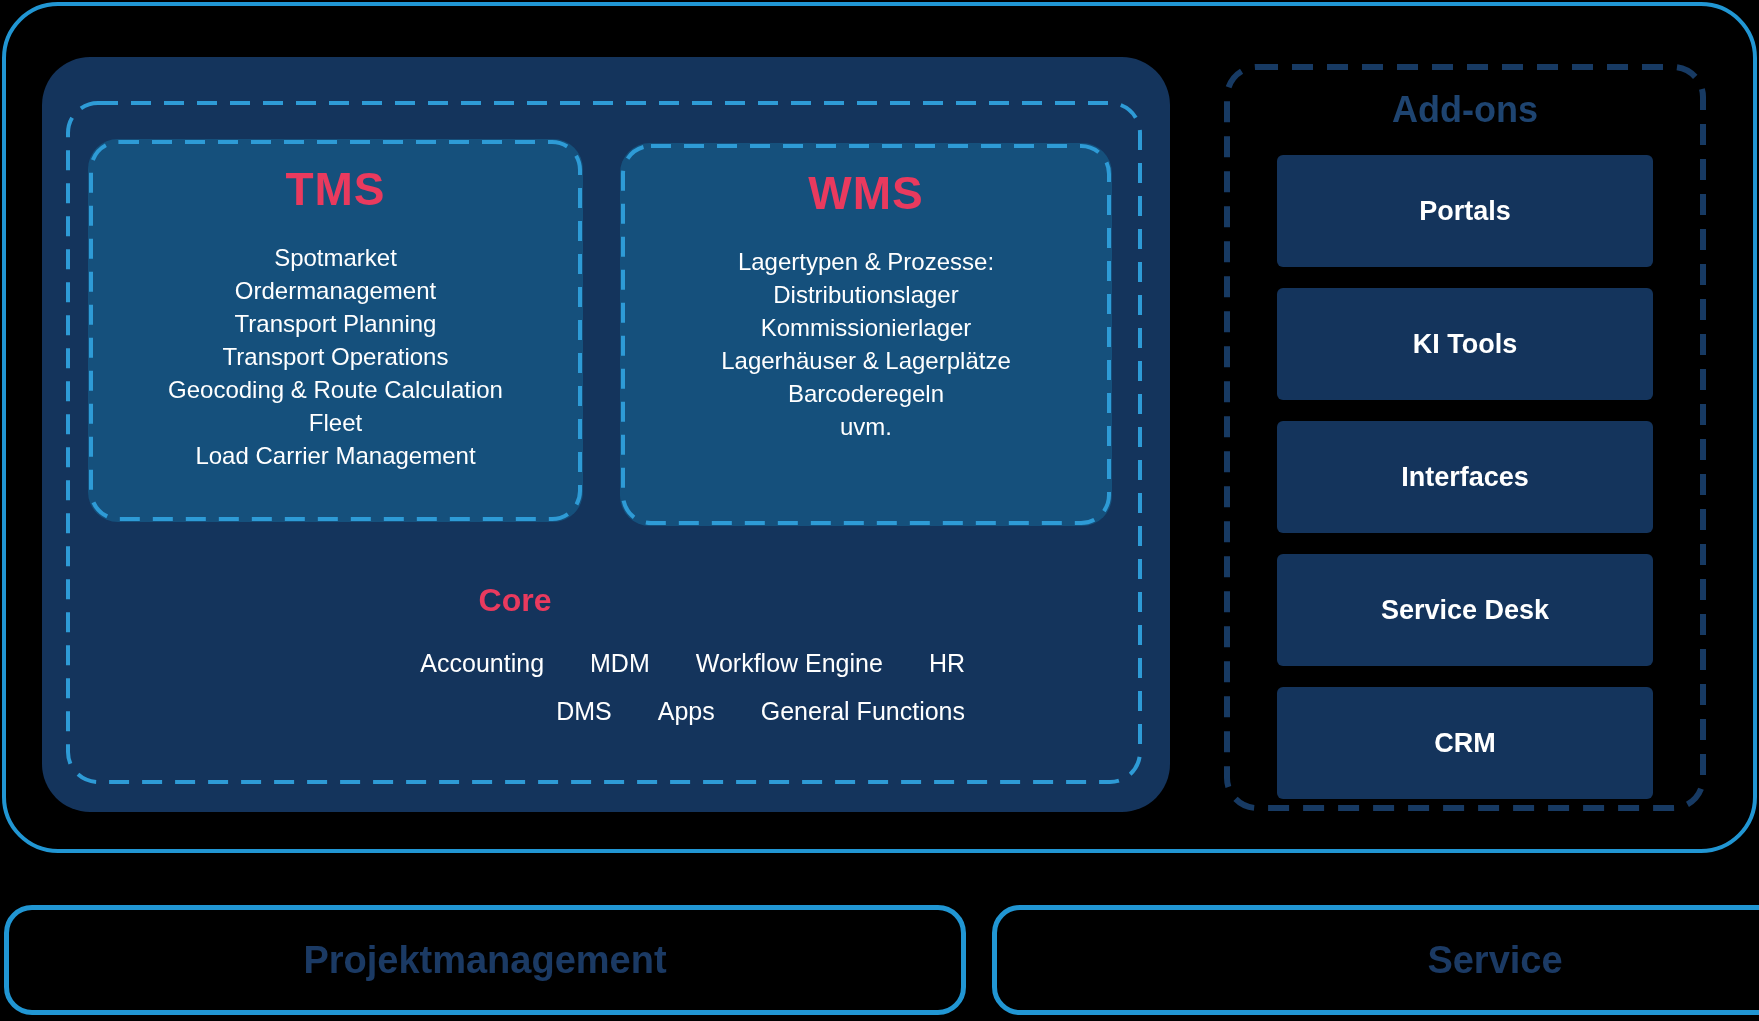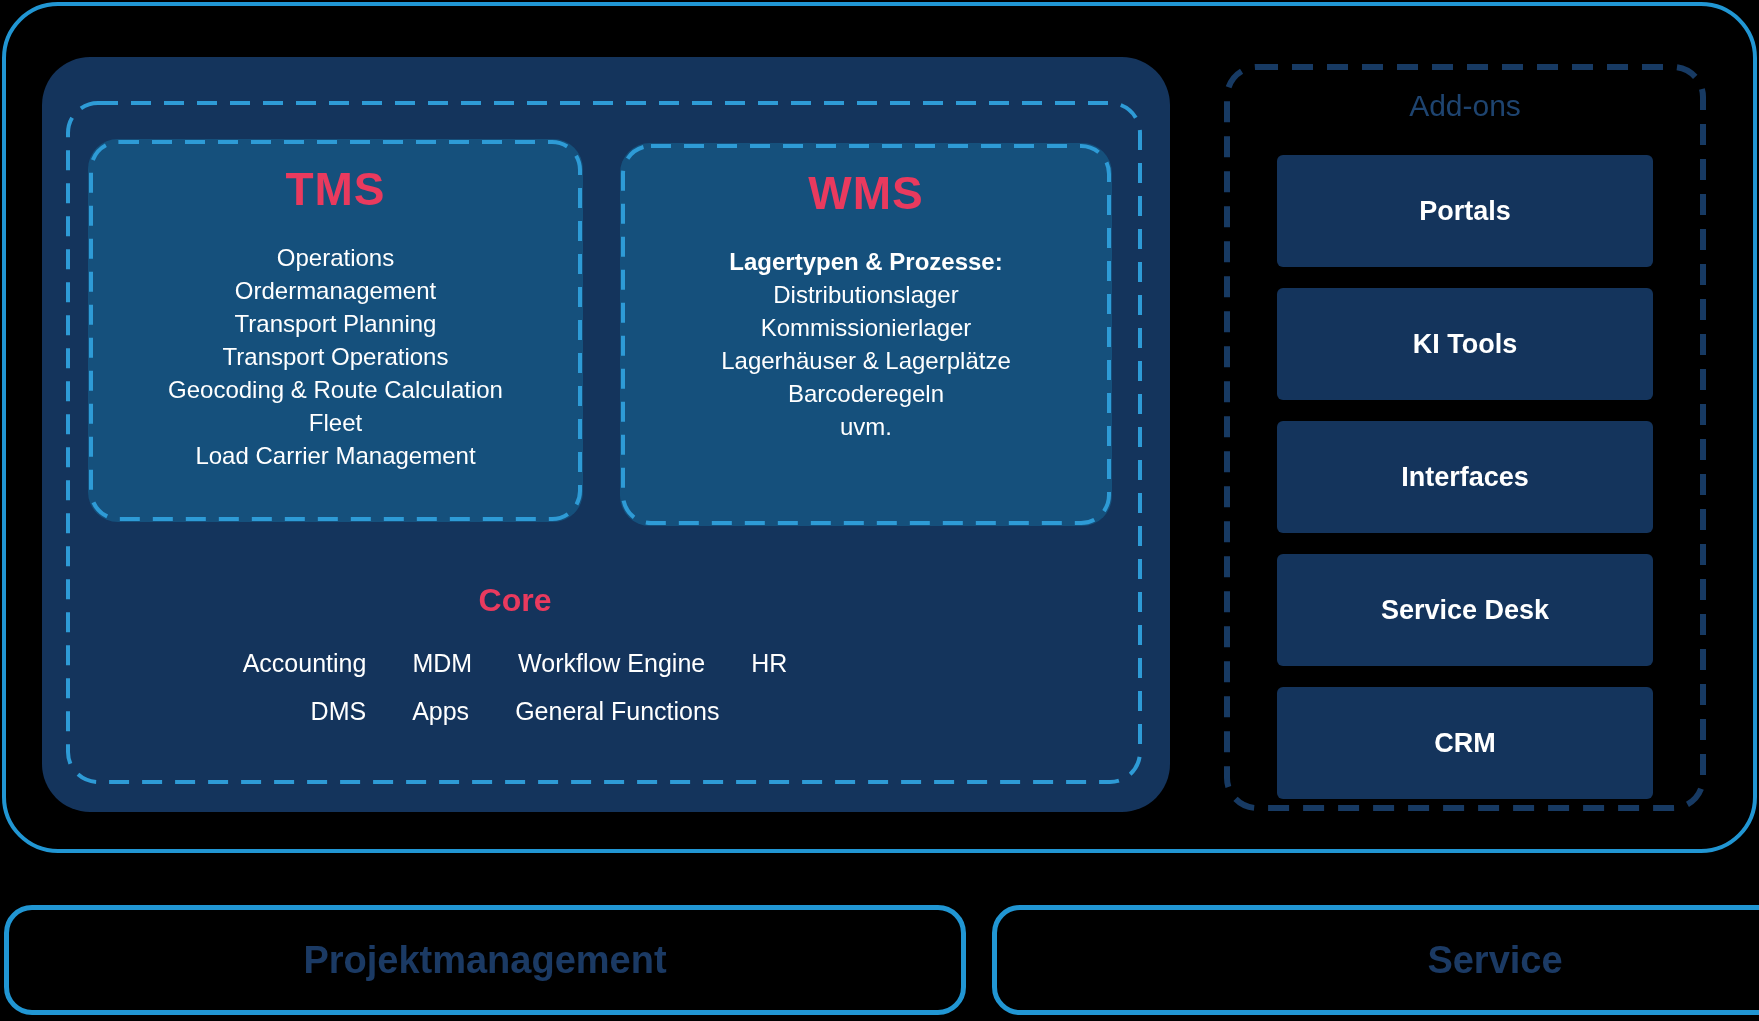--- a/index.html
+++ b/index.html
@@ -71,53 +71,53 @@
   }
   .module-list{
     margin-top:26px;
     color:var(--text-white);
     font-size:24px; line-height:33px;
   }
   .module-subtitle{
     margin-top:26px;
     color:var(--text-white);
     font-size:24px; line-height:33px;
-    font-weight:bold;
+    font-weight:normal;
   }
   .module-wms .module-list{ margin-top:0; }
 
   
   .core-section{
     position:absolute; left:65px; top:572px; width:900px;
     text-align:center;
   }
   .core-title{
     font-size:32px; font-weight:bold;
     color:var(--accent-pink);
     line-height:56px;
   }
   .core-row{
-    display:flex; justify-content:center; align-items:center;
+    display:flex; justify-content:flex-end; align-items:center;
     gap:46px;
     color:var(--text-white);
     font-size:25px; line-height:30px;
   }
   .core-row-1{ margin-top:20px; }
   .core-row-2{ margin-top:18px; }
 
   
   .addons-panel{
     position:absolute; left:1223px; top:63px;
     width:484px; height:749px;
   }
   .addons-title{
     position:relative;
     margin-top:26px;
     text-align:center;
-    font-size:30px; font-weight:normal;
+    font-size:36px; font-weight:bold;
     color:var(--addons-title);
   }
   .addons-buttons{
     position:absolute; left:0; top:92px; width:100%;
     display:flex; flex-direction:column; align-items:center;
     gap:21px;
   }
   .addon-btn{
     width:376px; height:112px;
     background:var(--panel-navy);
@@ -154,21 +154,21 @@
       <rect class="dash-rect-light" x="3" y="3" width="1072" height="679" rx="30" stroke-width="4" stroke-dasharray="20 13"></rect>
     </svg>
   </div>
 
   <div class="module-card module-tms">
     <svg class="dash-svg" width="495" height="383">
       <rect class="dash-rect-light" x="3" y="3" width="489" height="377" rx="28" stroke-width="4" stroke-dasharray="20 13"></rect>
     </svg>
     <div class="module-title">TMS</div>
     <div class="module-list">
-        <div>Operations</div>
+        <div>Spotmarket</div>
         <div>Ordermanagement</div>
         <div>Transport Planning</div>
         <div>Transport Operations</div>
         <div>Geocoding &amp; Route Calculation</div>
         <div>Fleet</div>
         <div>Load Carrier Management</div>
       </div>
   </div>
 
   <div class="module-card module-wms">

